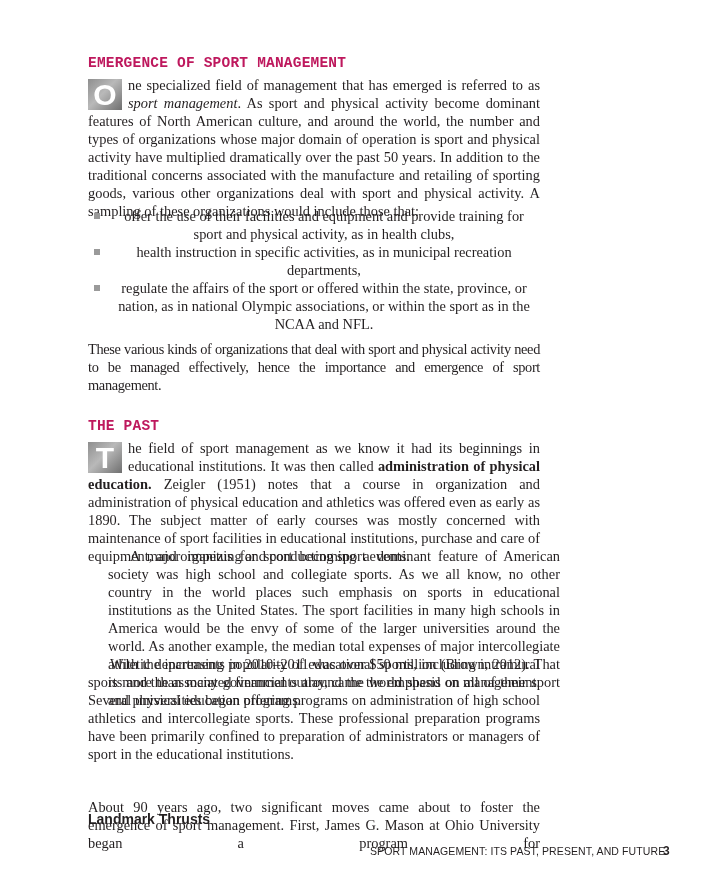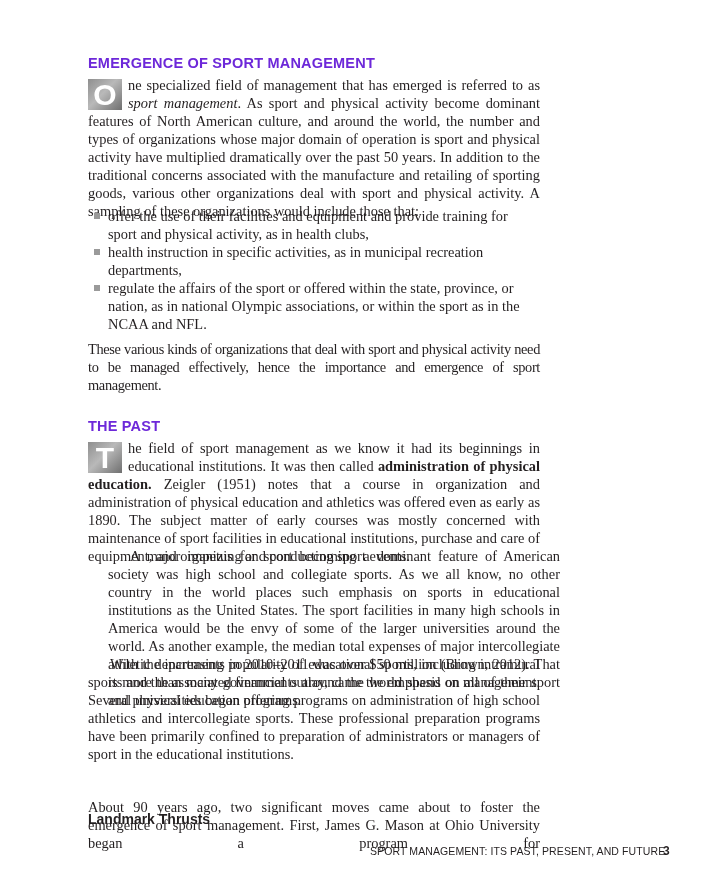--- a/index.html
+++ b/index.html
@@ -1,33 +1,33 @@
 <!DOCTYPE html>
 <html><head>
 <meta charset="utf-8">
 <style>
   html, body { margin: 0; padding: 0; background: #ffffff; }
   body { width: 716px; height: 896px; position: relative; overflow: hidden; color: #231f20; }
   .page { position: absolute; left: 88px; top: 0; width: 452px; }
   .serif { font-family: "Liberation Serif", "DejaVu Serif", serif; font-size: 14.4px; line-height: 18px; }
 
-  h2.section { position: absolute; left: 0; margin: 0; font-family: Liberation Sans, sans-serif; font-weight: bold; font-size: 14.5px; letter-spacing: 0.2px; color: #6d28d9; }
+  h2.section { position: absolute; left: 0; margin: 0; font-family: Liberation Mono, monospace; font-weight: bold; font-size: 14.5px; letter-spacing: 0.2px; color: #be185d; }
   h3.sub { position: absolute; left: 0; margin: 0; font-family: "Liberation Sans", sans-serif; font-weight: bold; font-size: 14px; color: #231f20; }
 
   .block { position: absolute; left: 0; width: 452px; }
   p { margin: 0; text-align: justify; }
   p.indent { text-indent: 22px; }
 
   .dropcap { float: left; width: 34px; height: 31px; margin: 3px 6px 0 0; position: relative;
              background: linear-gradient(135deg, #8e8e8e 0%, #b9b9b9 45%, #6f6f6f 100%);
              display: flex; align-items: center; justify-content: center; }
   .dropcap span { font-family: "Liberation Sans", sans-serif; font-weight: bold; font-size: 30px; color: #ffffff; line-height: 31px; }
 
   ul.bullets { list-style: none; margin: 0; padding: 0; }
-  ul.bullets li { position: relative; padding-left: 16px; text-align: left; }
+  ul.bullets li { position: relative; padding-left: 16px; text-align: center; }
   ul.bullets li::before { content: ""; position: absolute; left: 2px; top: 6px; width: 6px; height: 6px; background: #9a9a9a; }
 
   .condensed { letter-spacing: -0.35px; }
   .footer { position: absolute; top: 845px; left: 370px; width: 310px; font-family: "Liberation Sans", sans-serif; font-size: 10.5px; color: #231f20; letter-spacing: 0.1px; }
   .footer .title { position: absolute; left: 0; top: 0; }
   .footer .num { position: absolute; left: 293px; top: -1px; font-weight: bold; font-size: 12px; }
   b.term { font-weight: bold; }
 </style>
 </head>
 <body>

